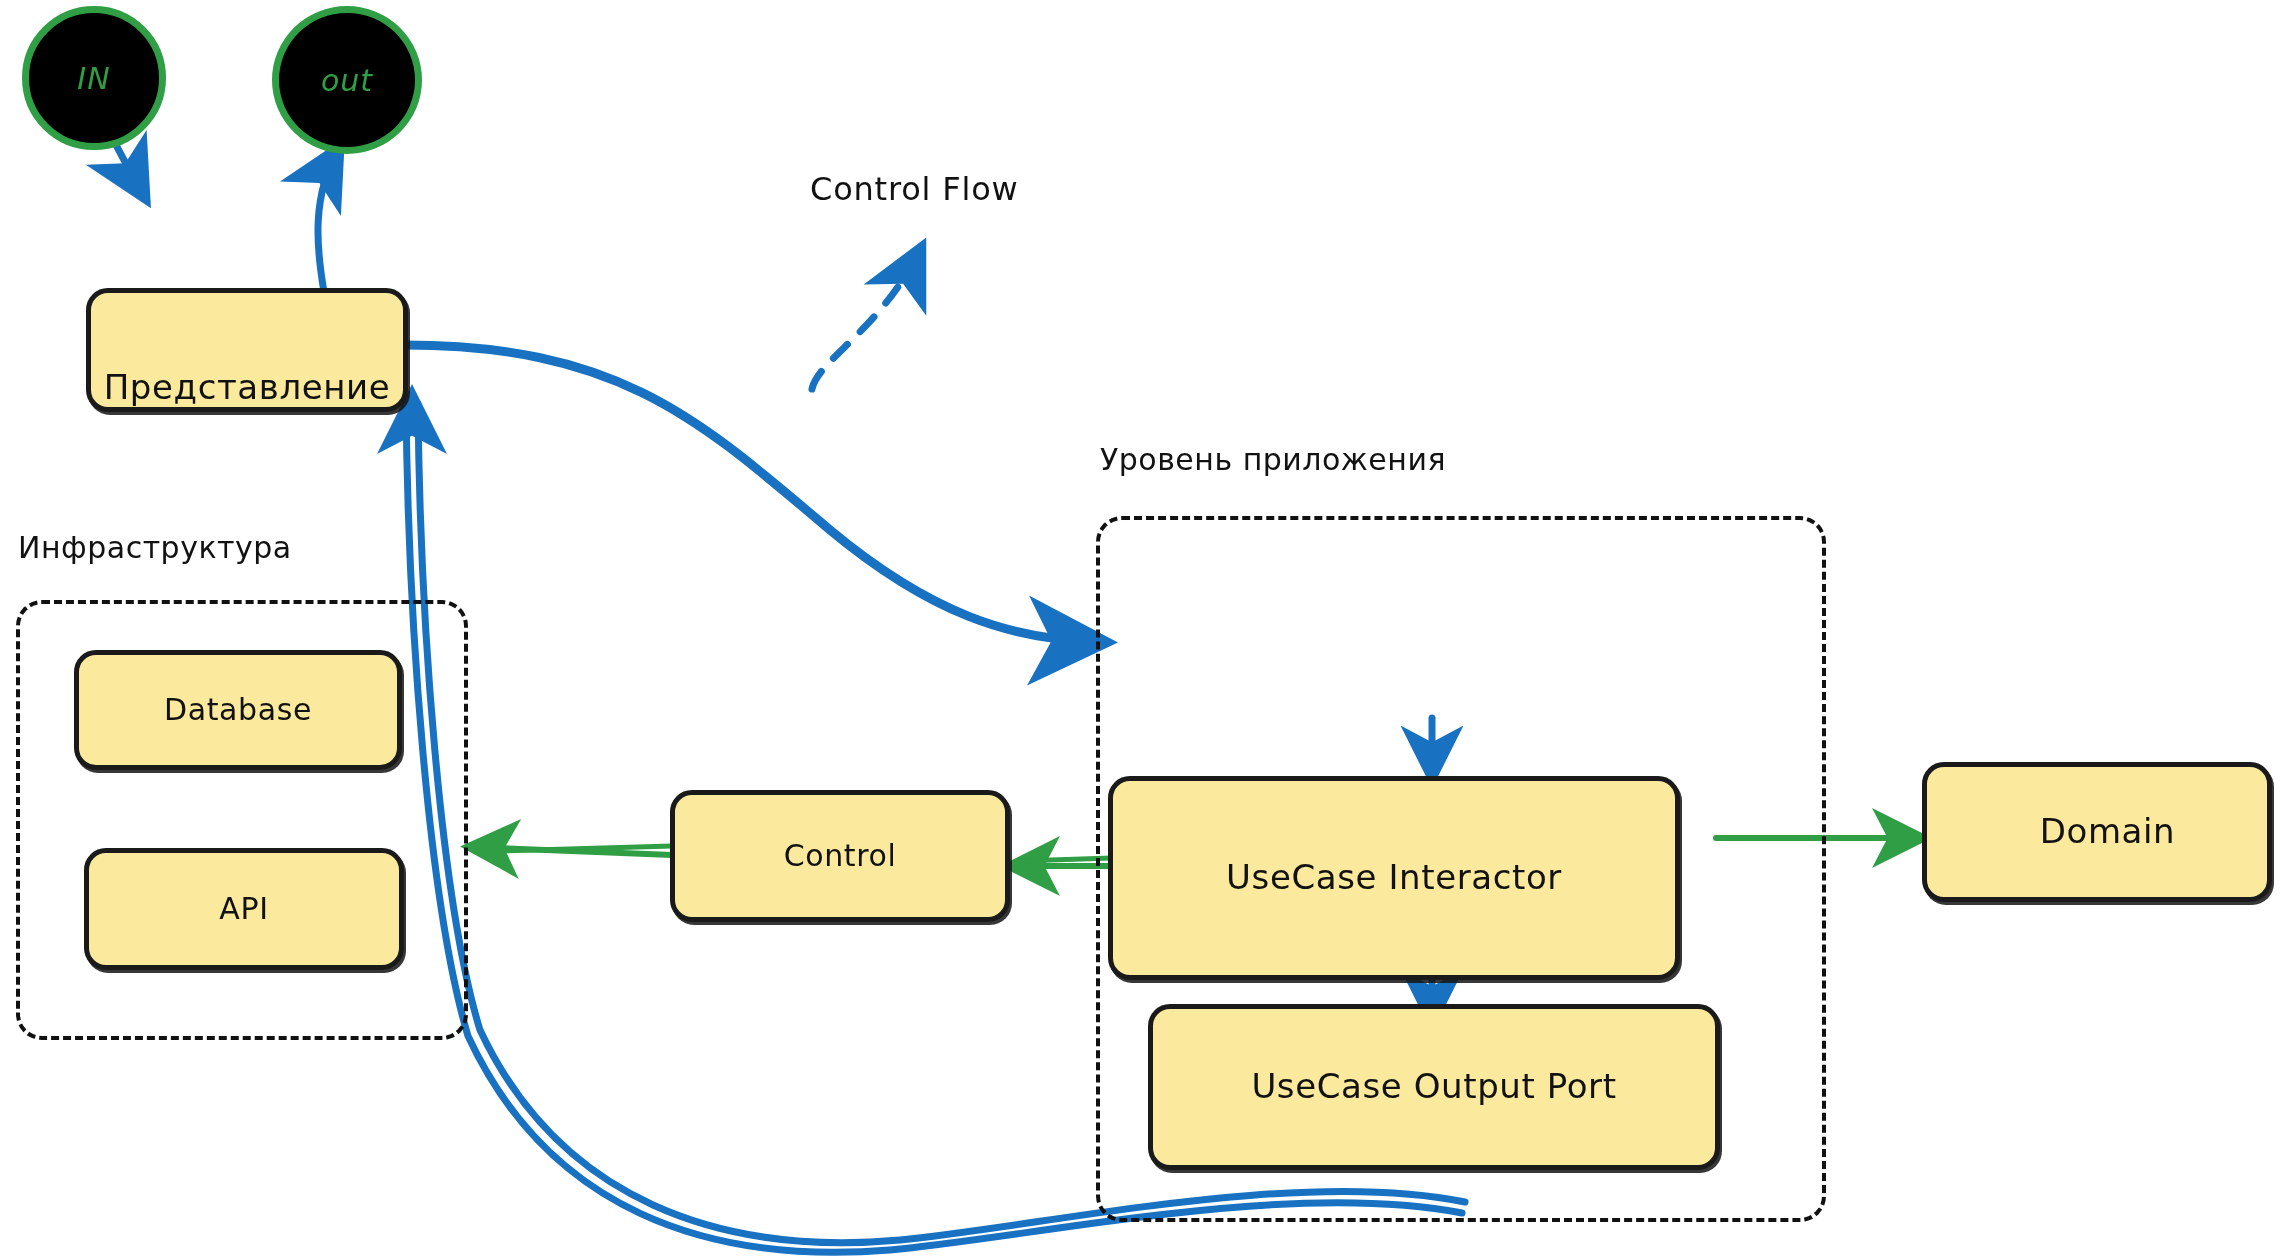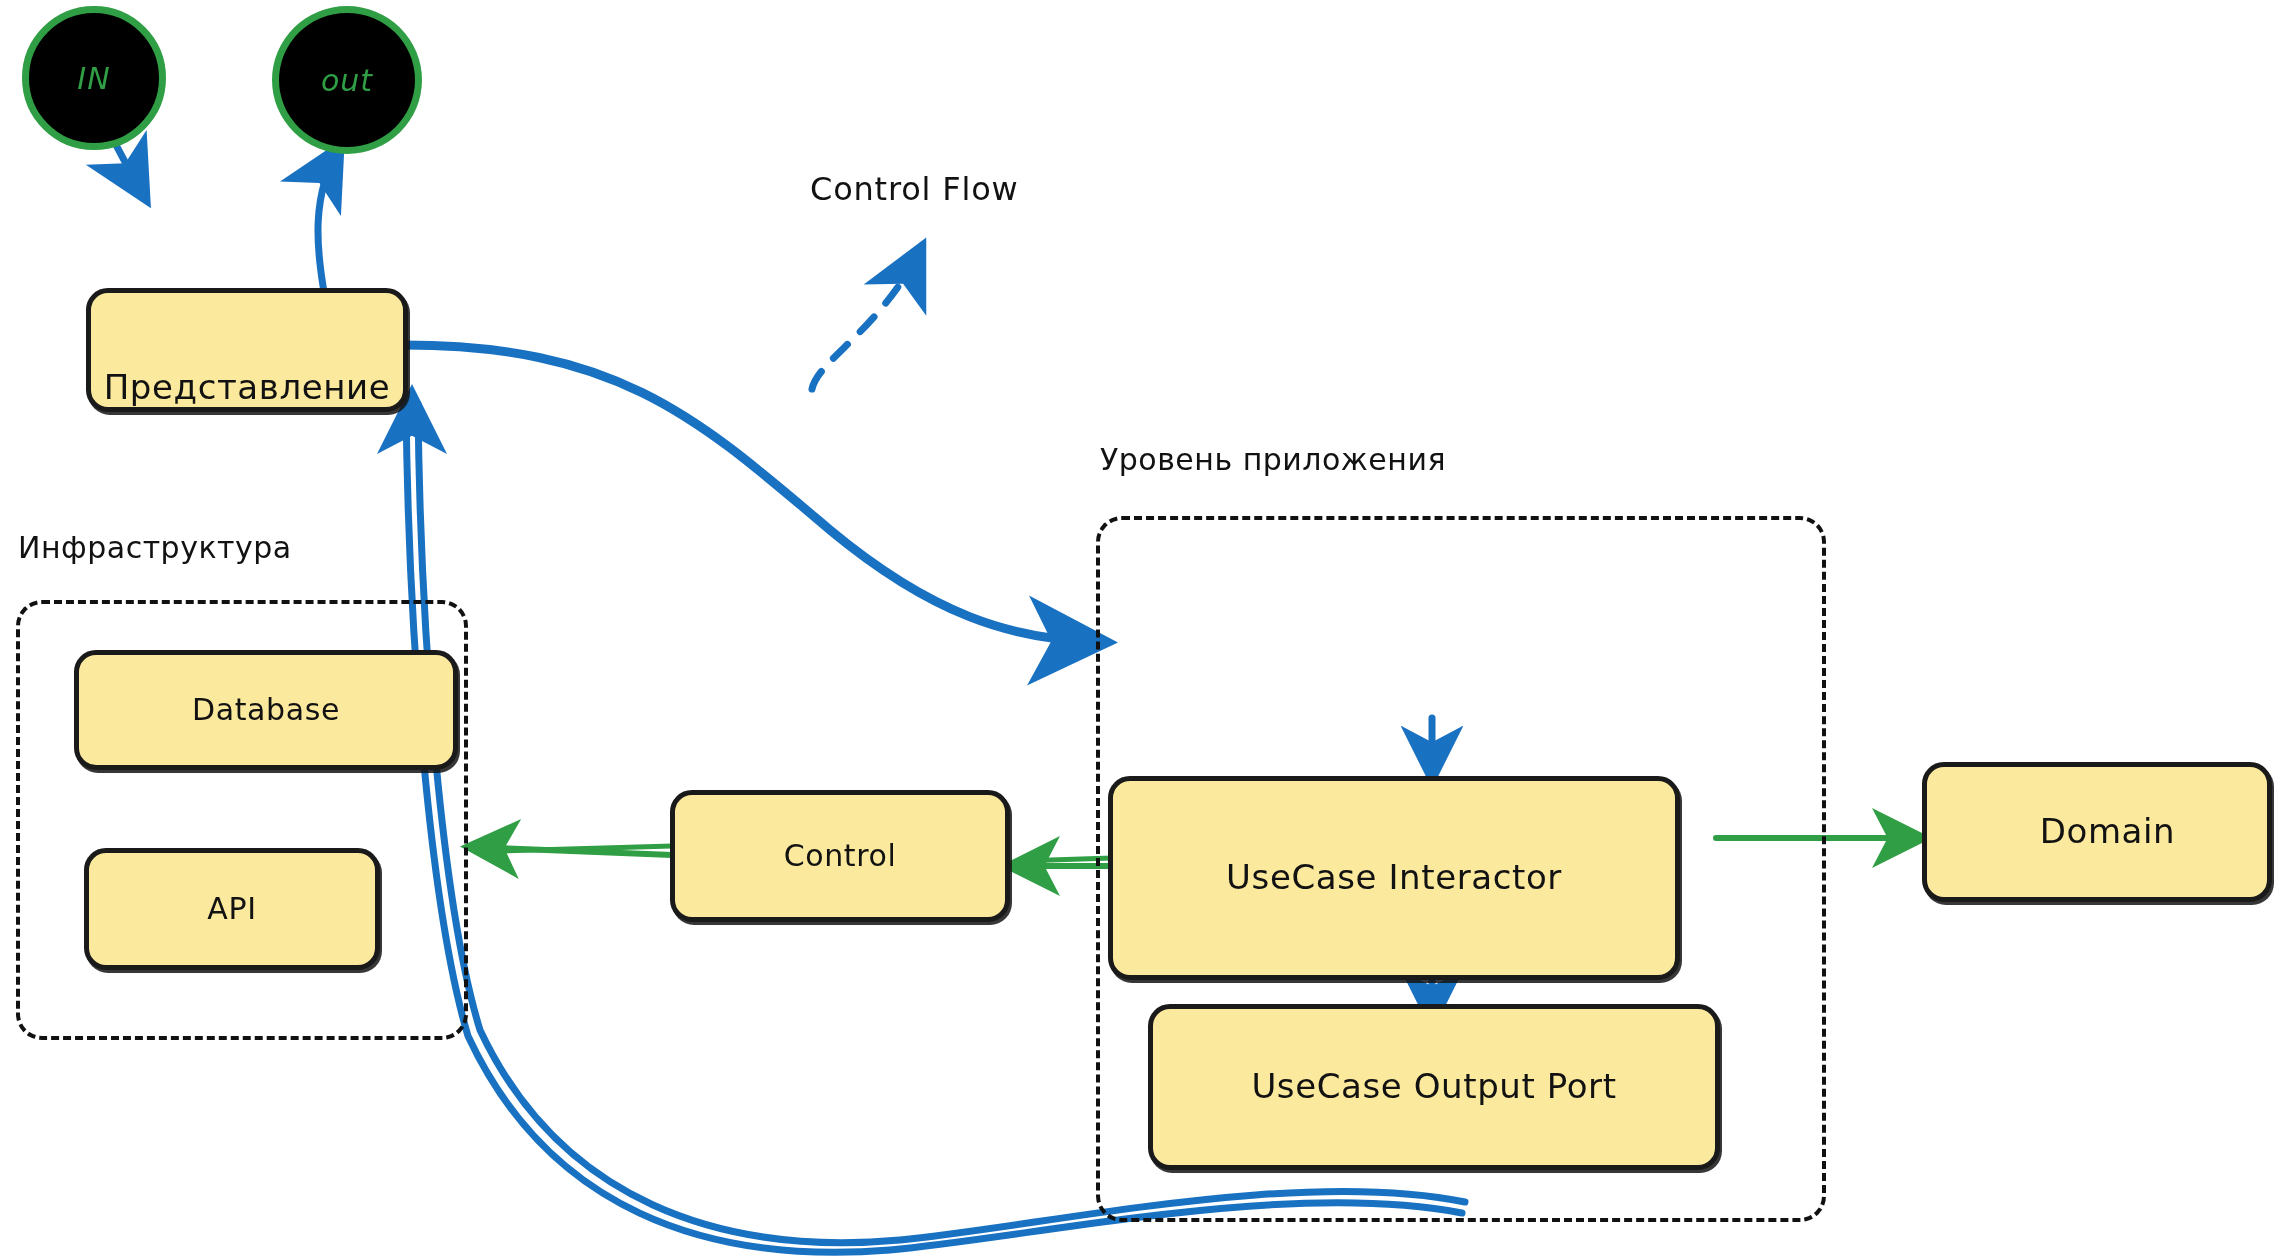--- a/index.html
+++ b/index.html
@@ -163,25 +163,25 @@
   </div>
 
   <div class="circle" style="left:272px; top:6px; width:150px; height:148px;">
     <span>out</span>
   </div>
 
   <div class="node node-lg" style="left:86px; top:288px; width:322px; height:124px;align-items:flex-end;">
     <span>Представление</span>
   </div>
 
-  <div class="node" style="left:74px; top:650px; width:384px; height:120px;">
+  <div class="node" style="left:74px; top:650px; width:328px; height:120px;">
     <span>Database</span>
   </div>
 
-  <div class="node" style="left:84px; top:848px; width:296px; height:122px;">
+  <div class="node" style="left:84px; top:848px; width:320px; height:122px;">
     <span>API</span>
   </div>
 
   <div class="node" style="left:670px; top:790px; width:340px; height:132px;">
     <span>Control</span>
   </div>
 
 
   <div class="node node-lg" style="left:1108px; top:776px; width:572px; height:204px;">
     <span>UseCase Interactor</span>

